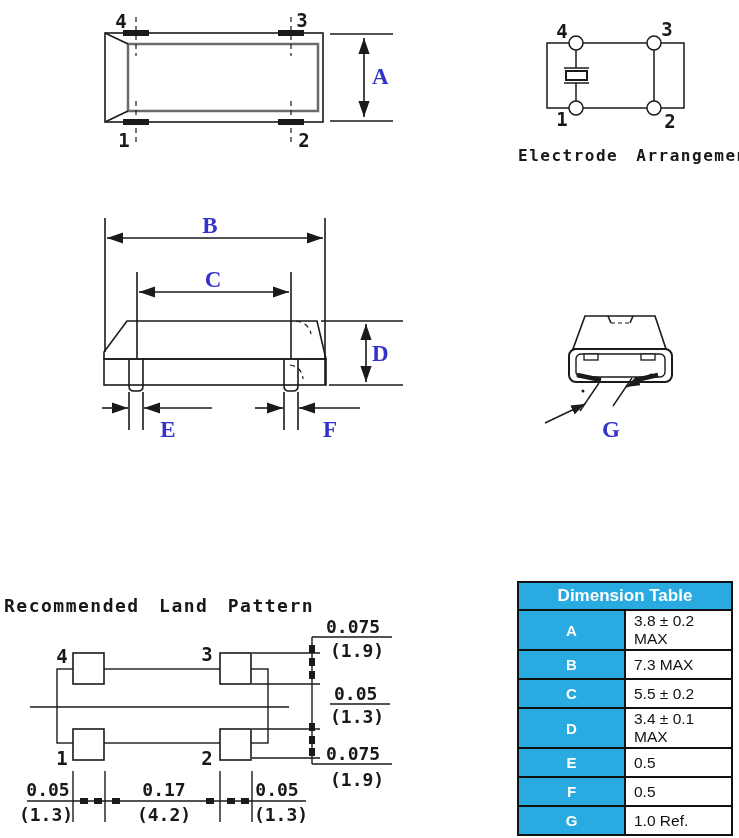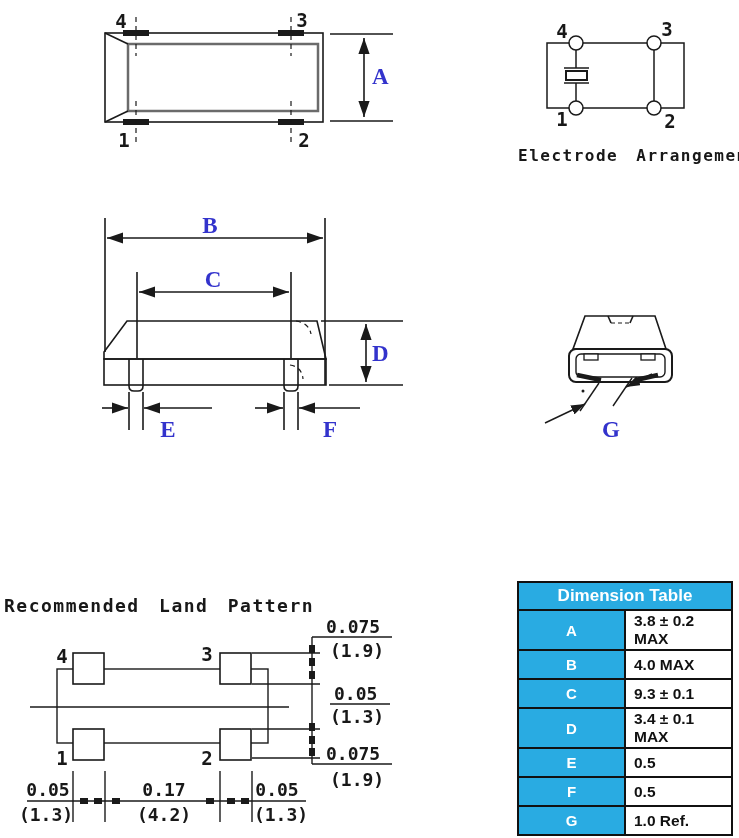--- a/index.html
+++ b/index.html
@@ -11,21 +11,21 @@
   .cad-title{font-family:"DejaVu Sans Mono",monospace;font-weight:bold;fill:#181818;letter-spacing:1.5px;word-spacing:7px;}
   .dimletter{font-family:"Liberation Serif",serif;font-weight:bold;fill:#3333CC;}
   
   .dim-table{position:absolute;left:517px;top:581px;width:216px;}
   .dim-table table{border-collapse:collapse;width:216px;table-layout:fixed;}
   .dim-table th,.dim-table td{border:2px solid #111;}
   .dim-table th{background:#29ABE2;color:#fff;font-size:17px;font-weight:bold;height:24px;text-align:center;
                 font-family:"Liberation Sans",sans-serif;}
   .dim-table td.letter{background:#29ABE2;color:#fff;font-weight:bold;text-align:center;width:68px;
                 font-size:15px;height:25px;}
-  .dim-table td.value{background:#fff;color:#111;font-weight:bold;text-align:left;padding-left:8px;
+  .dim-table td.value{background:#fff;color:#111;font-weight:normal;text-align:left;padding-left:8px;
                 font-size:15.5px;margin-left:39px;}
 </style>
 </head>
 <body>
 
 <div class="canvas">
 
 <svg class="drawing" width="739" height="838" viewBox="0 0 739 838">
   <defs>
     <marker id="ah" viewBox="0 0 10 7" refX="10" refY="3.5" markerWidth="10" markerHeight="7" orient="auto-start-reverse">
@@ -235,25 +235,25 @@
             <th colspan="2">Dimension Table</th>
           </tr>
     </thead>
     <tbody>
       <tr>
         <td class="letter">A</td>
         <td class="value">3.8 ± 0.2 MAX</td>
       </tr>
       <tr>
         <td class="letter">B</td>
-        <td class="value">4.0 MAX</td>
+        <td class="value">7.3 MAX</td>
       </tr>
       <tr>
         <td class="letter">C</td>
-        <td class="value">9.3 ± 0.1</td>
+        <td class="value">5.5 ± 0.2</td>
       </tr>
       <tr>
         <td class="letter">D</td>
         <td class="value">3.4 ± 0.1 MAX</td>
       </tr>
       <tr>
         <td class="letter">E</td>
         <td class="value">0.5</td>
       </tr>
       <tr>

